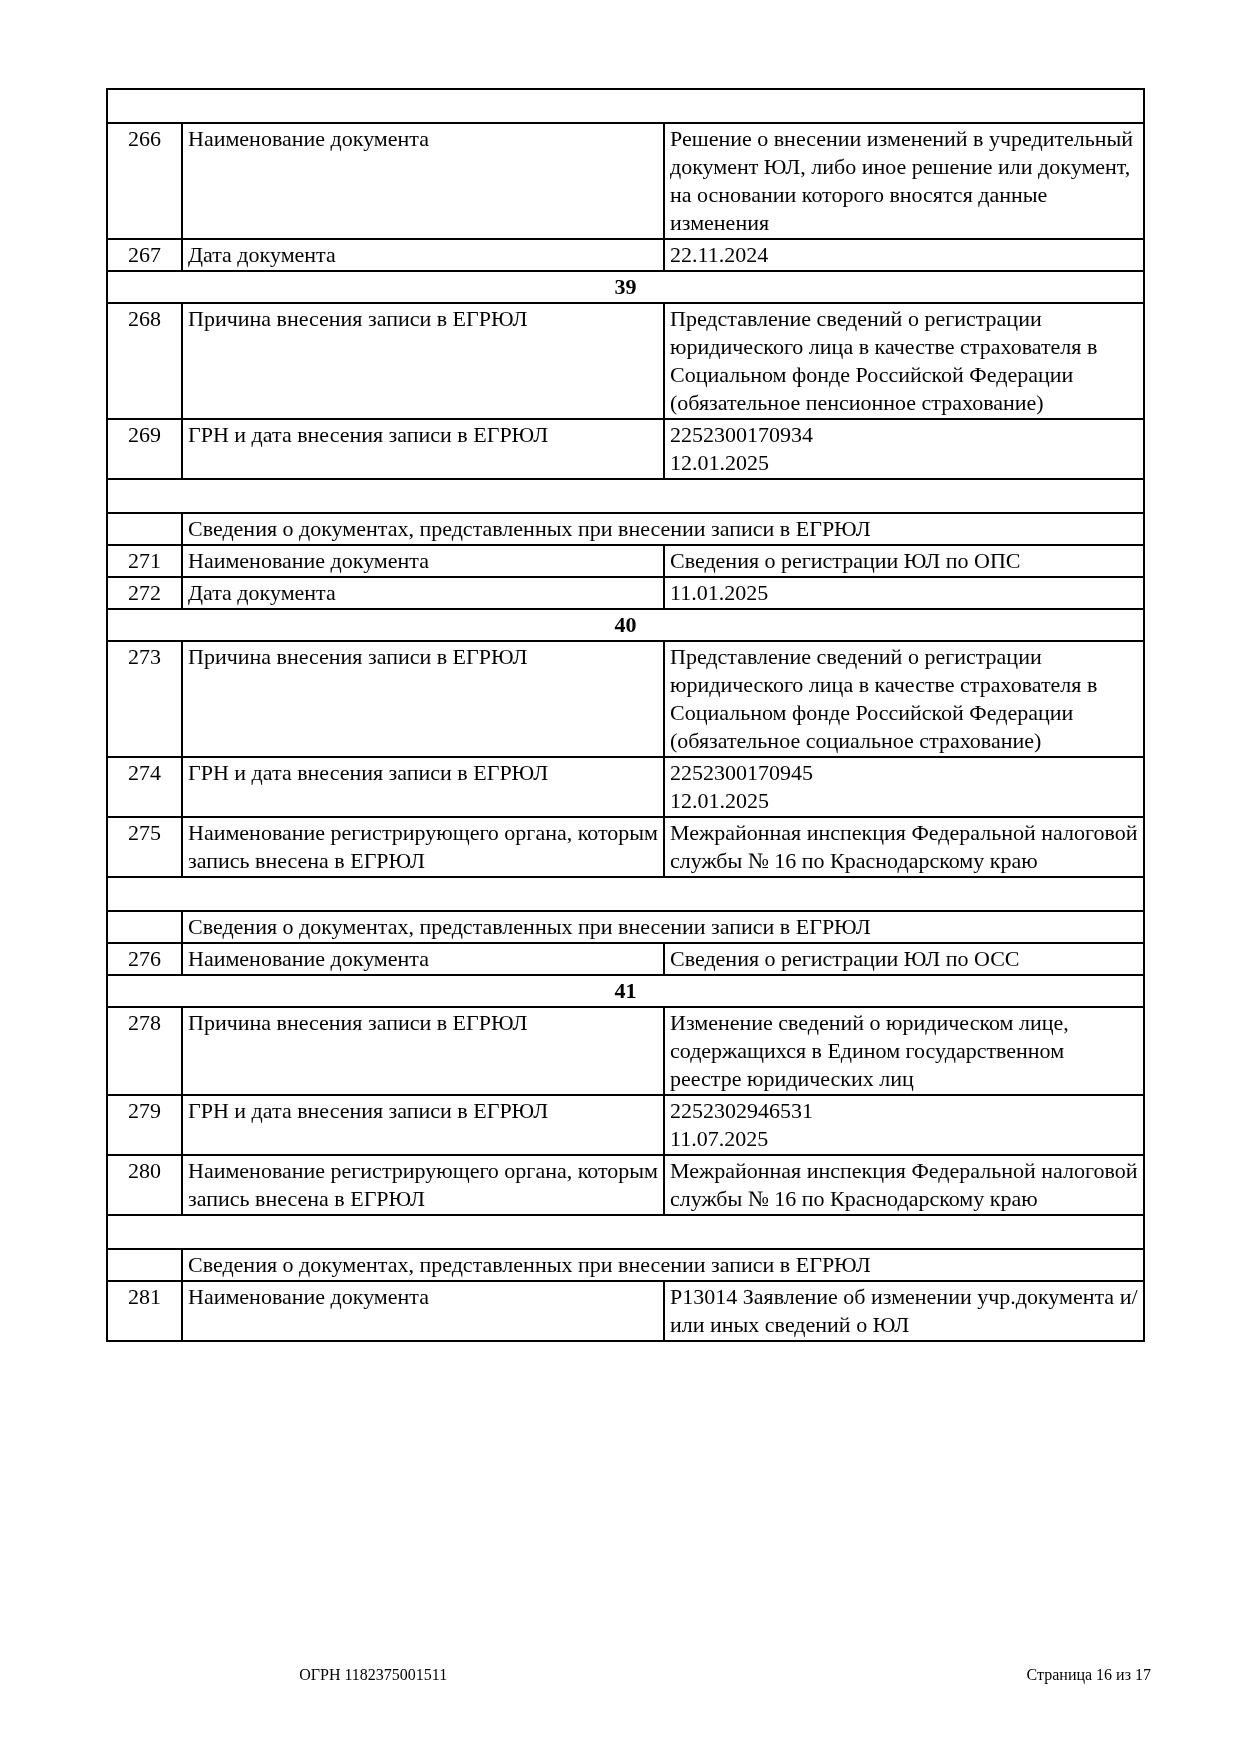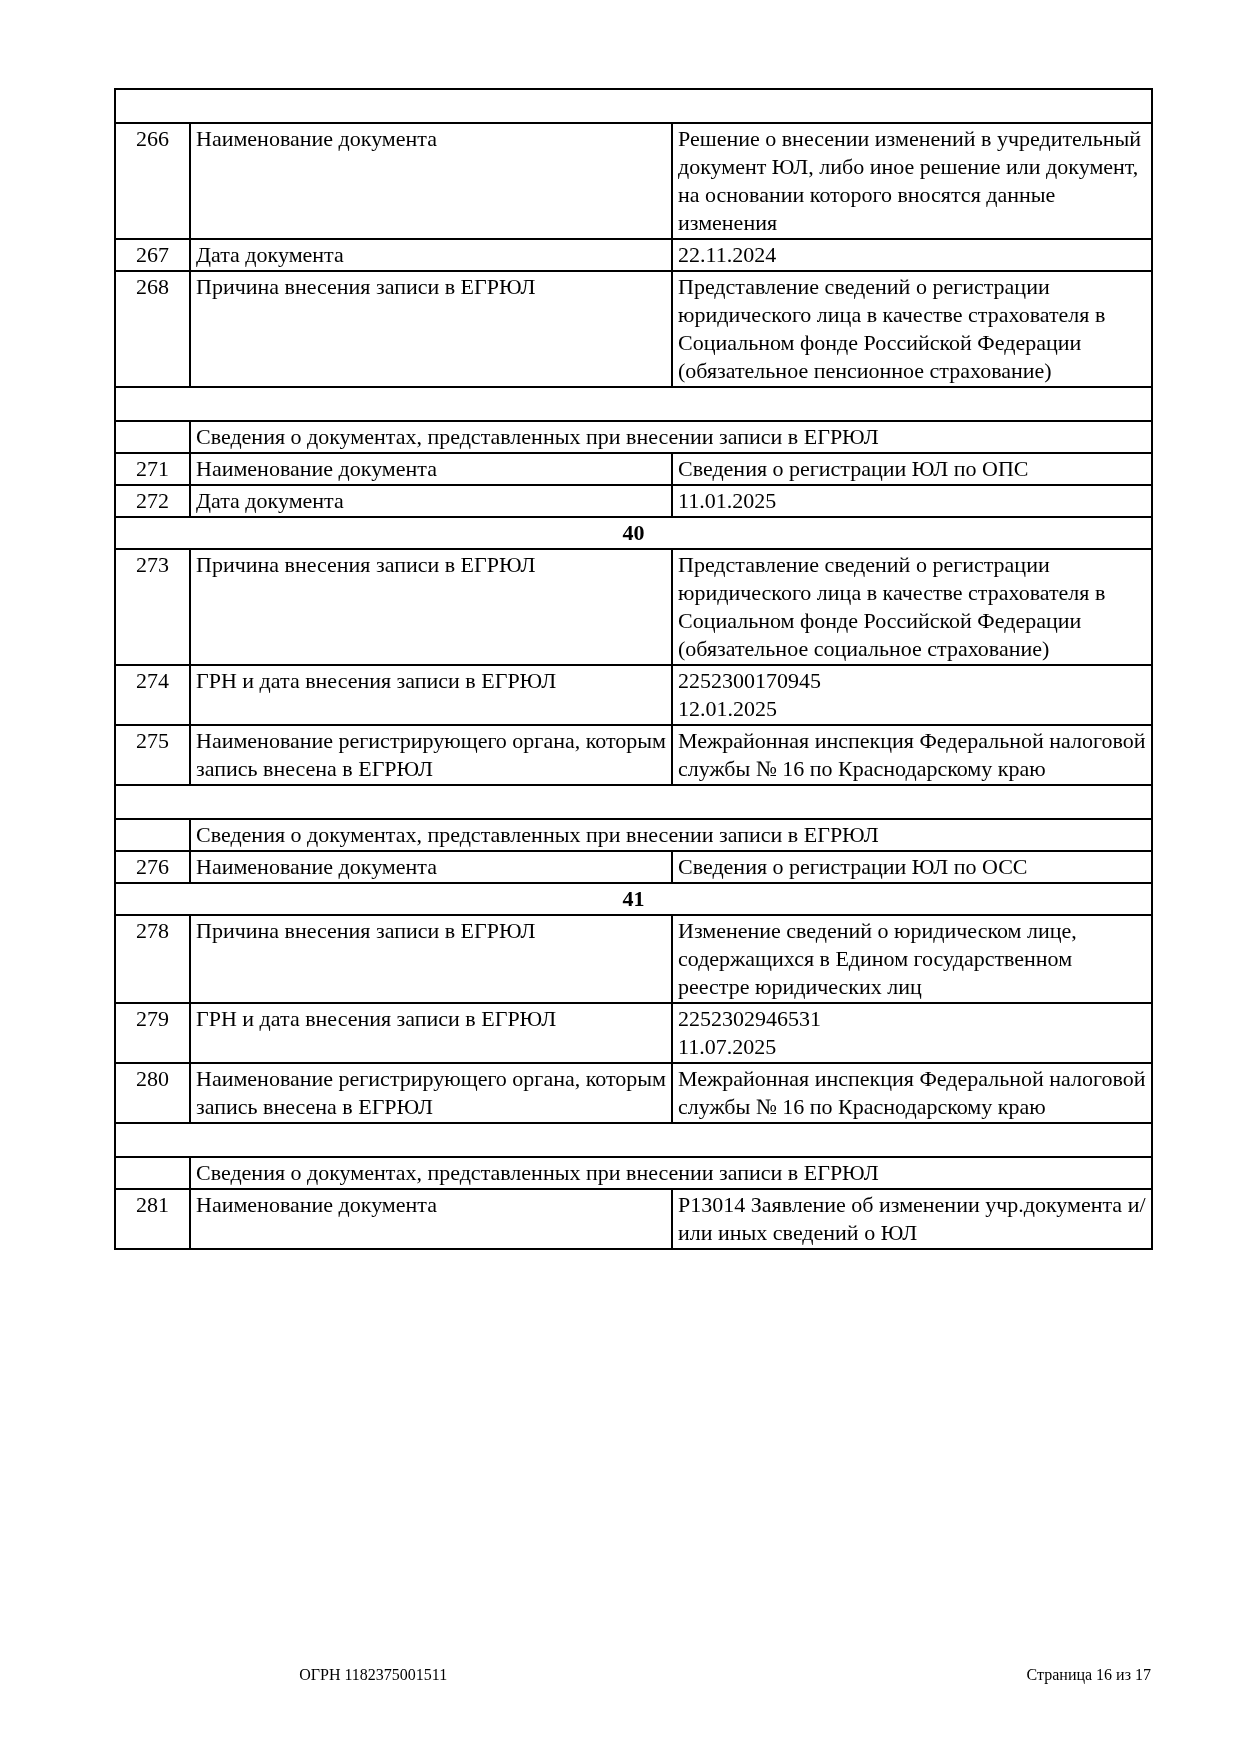--- a/index.html
+++ b/index.html
@@ -9,21 +9,21 @@
   }
   body {
     width: 1240px;
     height: 1755px;
     position: relative;
     font-family: "Liberation Serif", "DejaVu Serif", serif;
     color: #000000;
   }
   table.egrul {
     position: absolute;
-    left: 114px;
+    left: 106px;
     top: 88px;
     width: 1037px;
     border-collapse: collapse;
     table-layout: fixed;
     border-radius: 9px;
   }
   table.egrul td {
     border: 2px solid #000000;
     vertical-align: top;
     font-size: 22px;
@@ -77,23 +77,32 @@
         <td class="num">266</td>
         <td class="lbl">Наименование документа</td>
         <td class="val">Решение о внесении изменений в учредительный документ ЮЛ, либо иное решение или документ, на основании которого вносятся данные изменения</td>
       </tr>
       <tr>
         <td class="num">267</td>
         <td class="lbl">Дата документа</td>
         <td class="val">22.11.2024</td>
       </tr>
       <tr>
+        <td class="sec" colspan="3">39</td>
+      </tr>
+      <tr>
         <td class="num">268</td>
         <td class="lbl">Причина внесения записи в ЕГРЮЛ</td>
         <td class="val">Представление сведений о регистрации юридического лица в качестве страхователя в Социальном фонде Российской Федерации (обязательное пенсионное страхование)</td>
+      </tr>
+      <tr>
+        <td class="num">269</td>
+        <td class="lbl">ГРН и дата внесения записи в ЕГРЮЛ</td>
+        <td class="val">2252300170934
+12.01.2025</td>
       </tr>
       <tr>
         <td class="gap" colspan="3"></td>
       </tr>
       <tr>
         <td class="num"></td>
         <td class="sub" colspan="2">Сведения о документах, представленных при внесении записи в ЕГРЮЛ</td>
       </tr>
       <tr>
         <td class="num">271</td>

